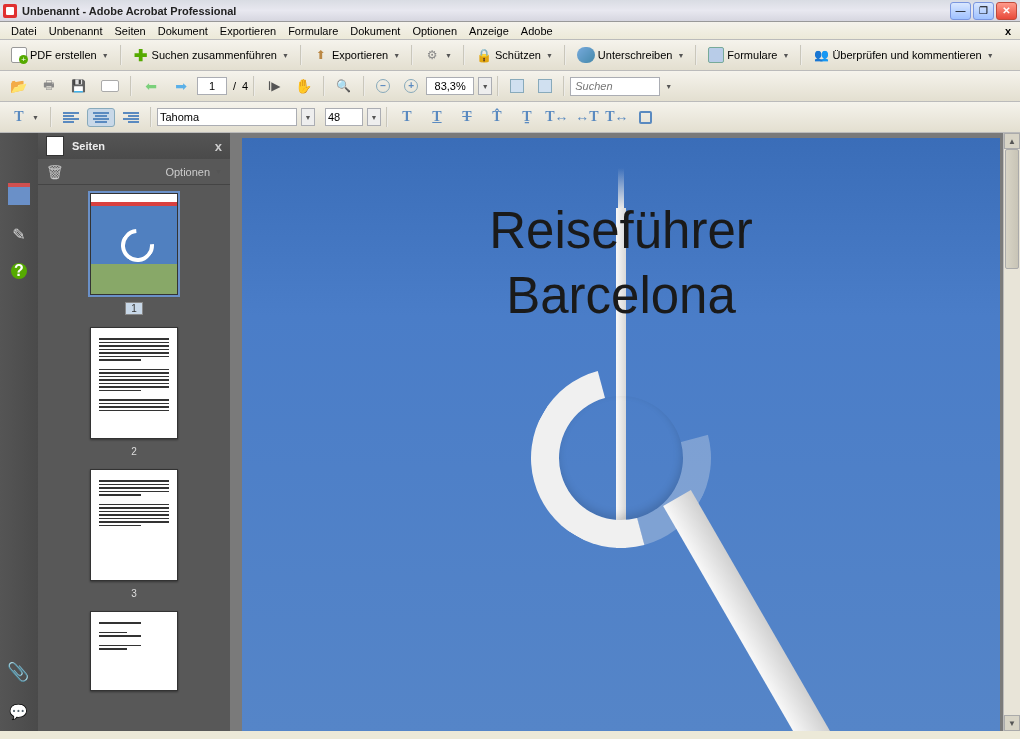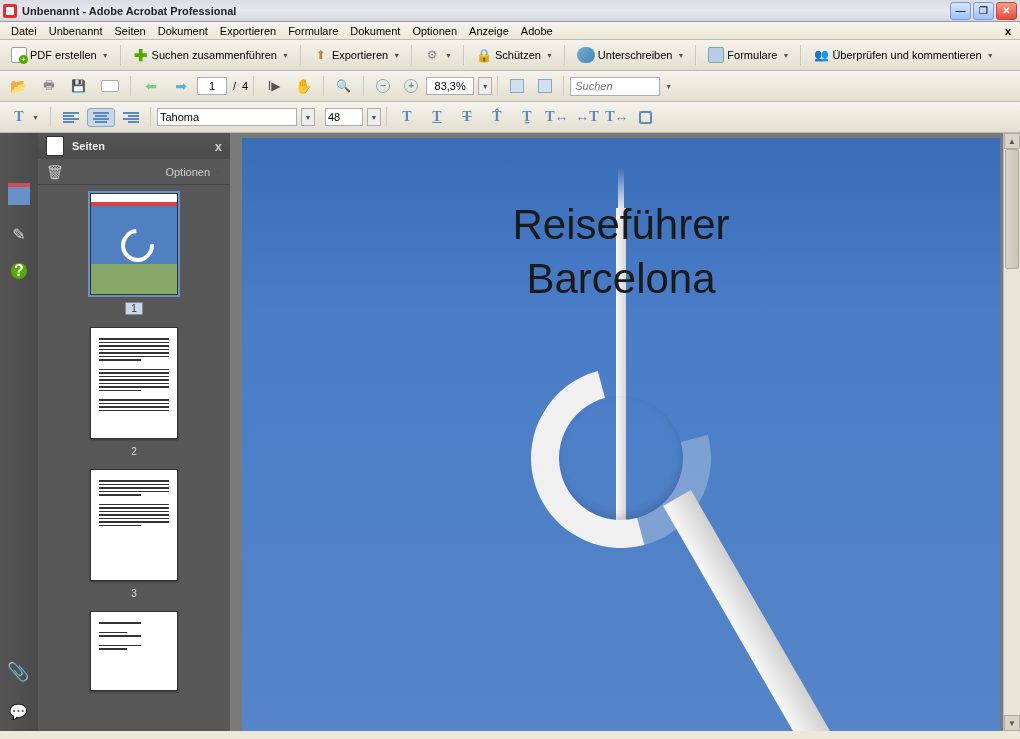--- a/index.html
+++ b/index.html
@@ -88,21 +88,21 @@
 .thumbs::-webkit-scrollbar-track { background: #e8e8e8; }
 .thumbs::-webkit-scrollbar-thumb { background: #c8c8c8; border: 1px solid #999; }
 
 .doc-area { flex: 1; background: #7a7a7a; position: relative; overflow: hidden; }
 .doc-page { position: absolute; top: 5px; left: 12px; right: 20px; bottom: 0; background: linear-gradient(to bottom, #3a6db8 0%, #4a7dc8 30%, #5585c8 100%); overflow: hidden; }
 .tower { position: absolute; left: 50%; top: 22%; transform: translateX(-50%); }
 .tower-pole { position: absolute; width: 10px; height: 340px; background: linear-gradient(to right, #f8f8f8, #d8d8d8); top: -60px; left: -5px; }
 .tower-pole::before { content:""; position:absolute; top:-40px; left:2px; width:6px; height:40px; background:linear-gradient(to top, #e8e8e8, transparent); }
 .tower-ring { position: absolute; width: 180px; height: 180px; border: 28px solid #f0f0f0; border-radius: 50%; border-top-color: transparent; border-right-color: rgba(240,240,240,0.3); top: 100px; left: -90px; transform: rotate(30deg); box-shadow: inset -3px -3px 8px rgba(0,0,0,.15); }
 .tower-leg { position: absolute; width: 32px; height: 280px; background: linear-gradient(to right, #f8f8f8, #d0d0d0); top: 230px; left: 40px; transform: rotate(-30deg); transform-origin: top; }
-.doc-title { position: absolute; top: 60px; left: 50%; transform: translateX(-50%); text-align: center; font-family: Verdana, sans-serif; font-size: 42px; color: #1a1a1a; line-height: 1.28; white-space: pre; }
+.doc-title { position: absolute; top: 60px; left: 50%; transform: translateX(-50%); text-align: center; font-family: Verdana, sans-serif; font-size: 51px; color: #1a1a1a; line-height: 1.28; white-space: pre; }
 
 .vscroll { position: absolute; right: 0; top: 0; bottom: 0; width: 17px; background: #e8e4d8; border-left: 1px solid #bbb; }
 .vscroll-thumb { position: absolute; top: 16px; left: 1px; right: 1px; height: 120px; background: linear-gradient(to right, #d8d4c6, #c8c4b6); border: 1px solid #aaa; border-radius: 2px; }
 .vscroll-btn { position: absolute; left: 0; right: 0; height: 16px; background: #d8d4c6; border: 1px solid #aaa; display: flex; align-items: center; justify-content: center; font-size: 8px; color: #555; }
 </style>
 </head>
 <body>
 
 <div class="titlebar">
   <div class="titlebar-icon"></div>

